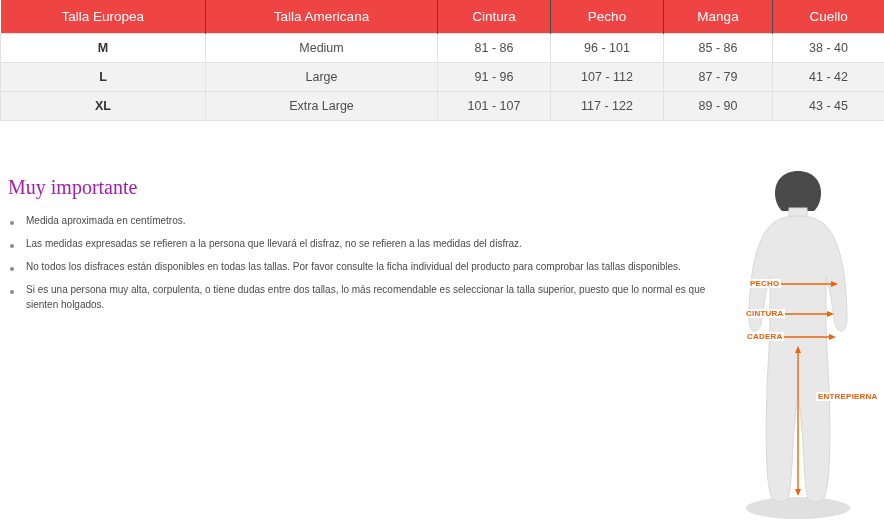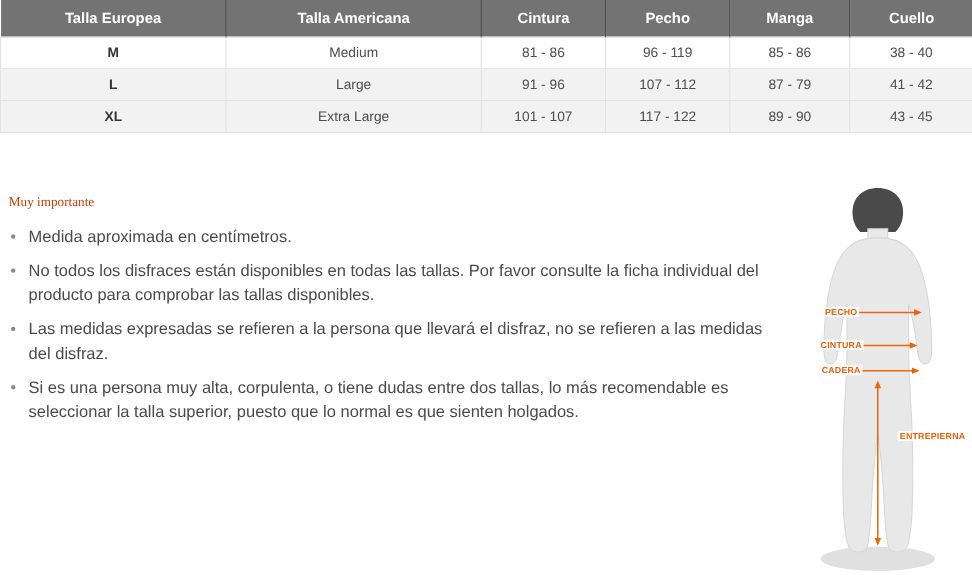--- a/index.html
+++ b/index.html
@@ -20,24 +20,24 @@
     height: 523px;
   }
 
   
   table.size-table {
     width: 884px;
     border-collapse: collapse;
     table-layout: fixed;
   }
   table.size-table th {
-    background: #737373;
+    background: #ef4444;
     color: #ffffff;
     font-size: 13.5px;
-    font-weight: bold;
+    font-weight: normal;
     text-align: center;
     padding: 9px 4px;
     border-right: 1px solid #4a4a4a;
   }
   table.size-table th:last-child { border-right: none; }
 
   table.size-table td {
     font-size: 12.5px;
     text-align: center;
     padding: 7px 4px;
@@ -60,35 +60,35 @@
 
   
   .notes {
     position: absolute;
     left: 8px;
     top: 176px;
     width: 700px;
   }
   .notes h2 {
     font-family: "Liberation Serif", serif;
-    font-size: 12px;
+    font-size: 20px;
     font-weight: normal;
-    color: #c2410c;
+    color: #a21caf;
     margin: 0 0 14px 0;
   }
   .notes ul {
     margin: 0;
     padding: 0;
     list-style: none;
   }
   .notes li {
     position: relative;
     padding-left: 18px;
     margin-bottom: 8px;
-    font-size: 15px;
+    font-size: 10px;
     line-height: 1.5;
     color: #4a4a4a;
   }
   .notes li::before {
     content: "";
     position: absolute;
     left: 2px;
     top: 8px;
     width: 4px;
     height: 4px;
@@ -143,21 +143,21 @@
         <th>Pecho</th>
         <th>Manga</th>
         <th>Cuello</th>
       </tr>
     </thead>
     <tbody>
       <tr class="odd">
         <td class="eu">M</td>
         <td>Medium</td>
         <td>81 - 86</td>
-        <td>96 - 119</td>
+        <td>96 - 101</td>
         <td>85 - 86</td>
         <td>38 - 40</td>
       </tr>
       <tr class="even">
         <td class="eu">L</td>
         <td>Large</td>
         <td>91 - 96</td>
         <td>107 - 112</td>
         <td>87 - 79</td>
         <td>41 - 42</td>
@@ -170,22 +170,22 @@
         <td>89 - 90</td>
         <td>43 - 45</td>
       </tr>
     </tbody>
   </table>
 
   <div class="notes">
     <h2>Muy importante</h2>
     <ul>
       <li>Medida aproximada en centímetros.</li>
+      <li>Las medidas expresadas se refieren a la persona que llevará el disfraz, no se refieren a las medidas del disfraz.</li>
       <li>No todos los disfraces están disponibles en todas las tallas. Por favor consulte la ficha individual del producto para comprobar las tallas disponibles.</li>
-      <li>Las medidas expresadas se refieren a la persona que llevará el disfraz, no se refieren a las medidas del disfraz.</li>
       <li>Si es una persona muy alta, corpulenta, o tiene dudas entre dos tallas, lo más recomendable es seleccionar la talla superior, puesto que lo normal es que sienten holgados.</li>
     </ul>
   </div>
 
   <div class="figure">
     <svg width="172" height="355" viewBox="0 0 172 355">
 
       <ellipse cx="86" cy="340" rx="52" ry="11" fill="#e0e0e0"></ellipse>
 
       <path d="M86 3 C72 3 63 12 63 25 C63 33 66 39 70 43 L102 43 C106 39 109 33 109 25 C109 12 100 3 86 3 Z" fill="#4a4a4a"></path>

